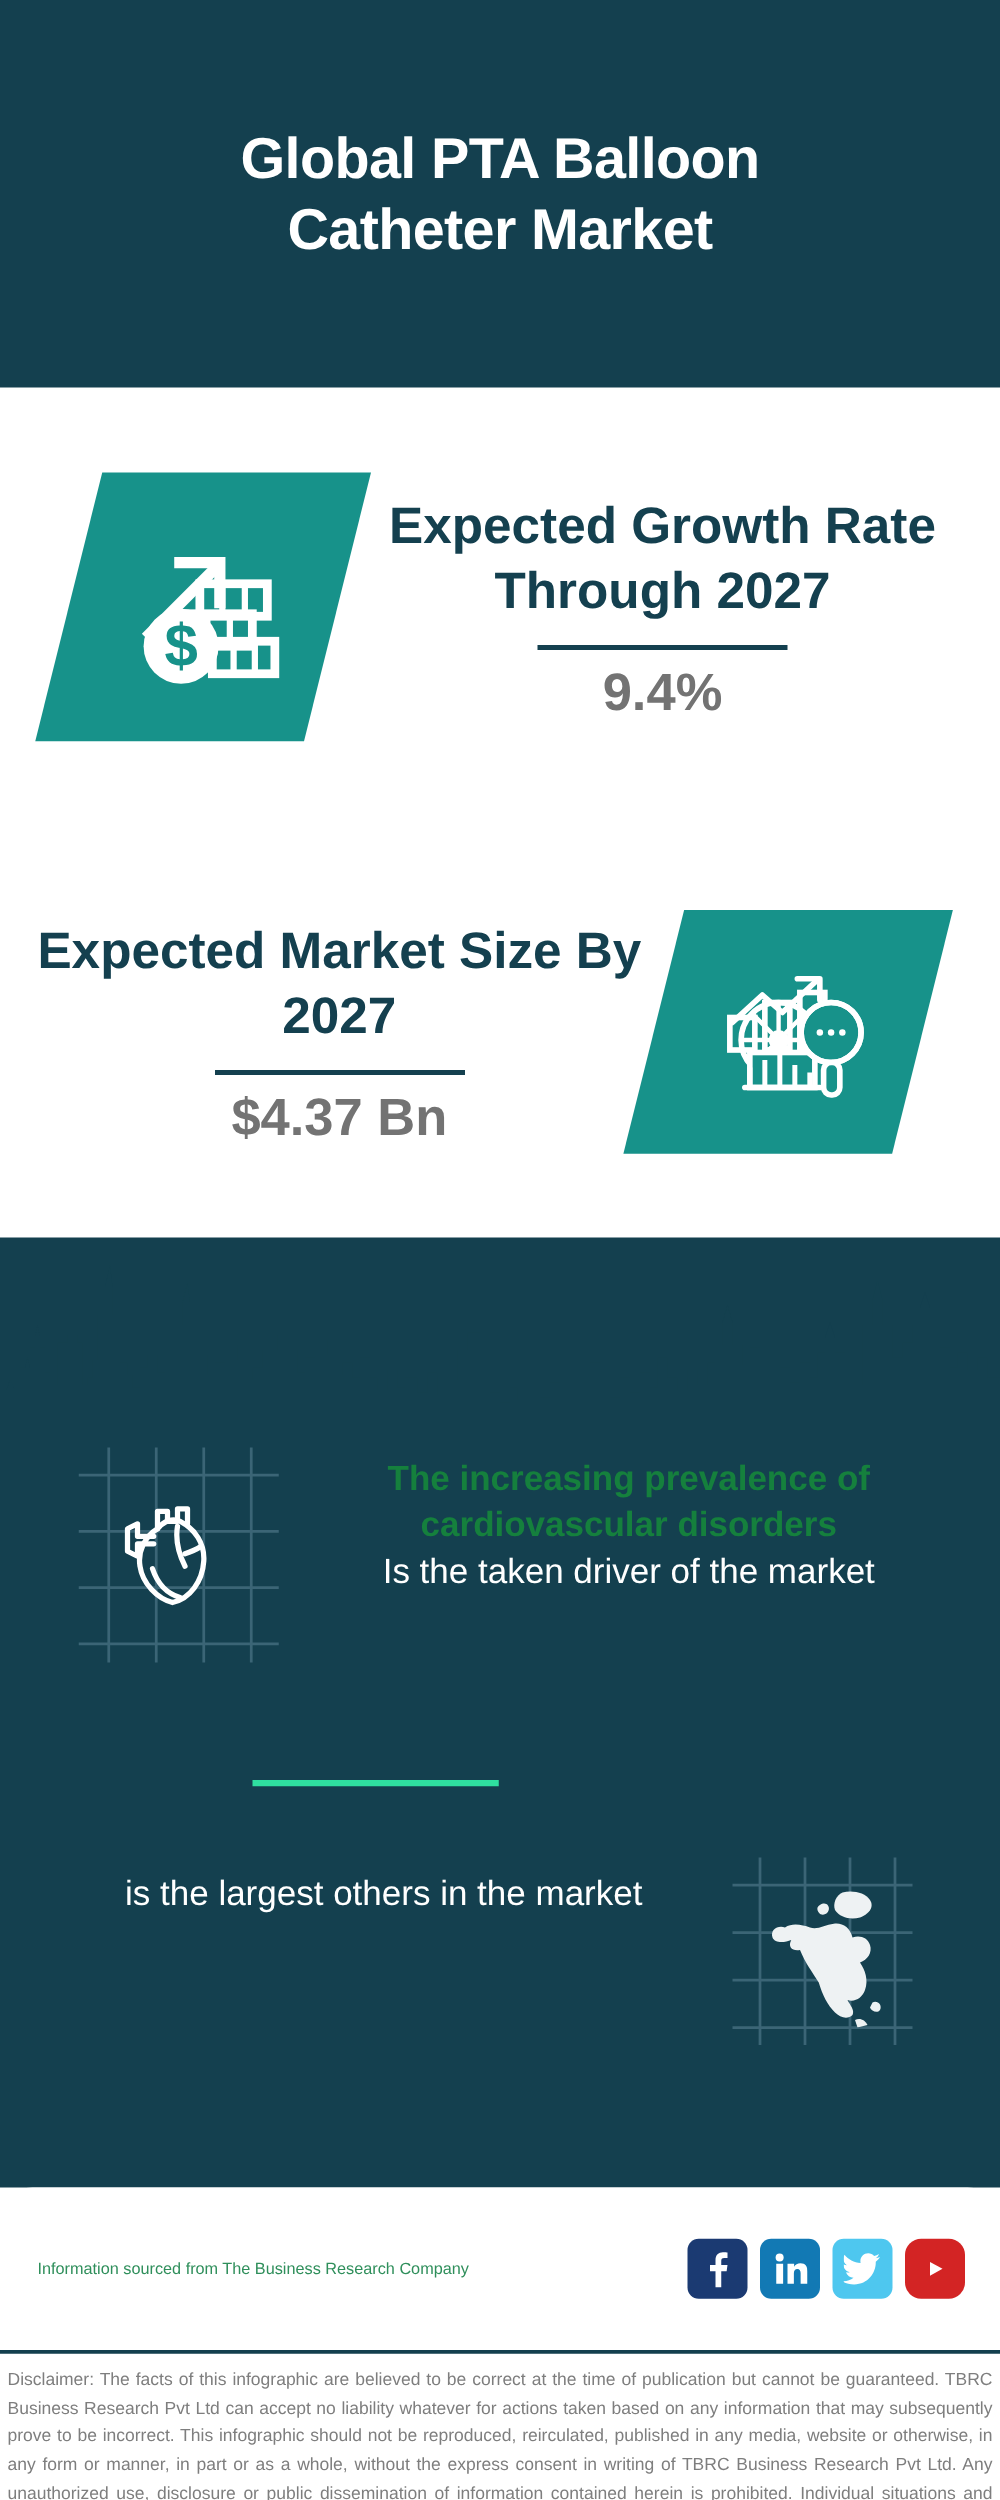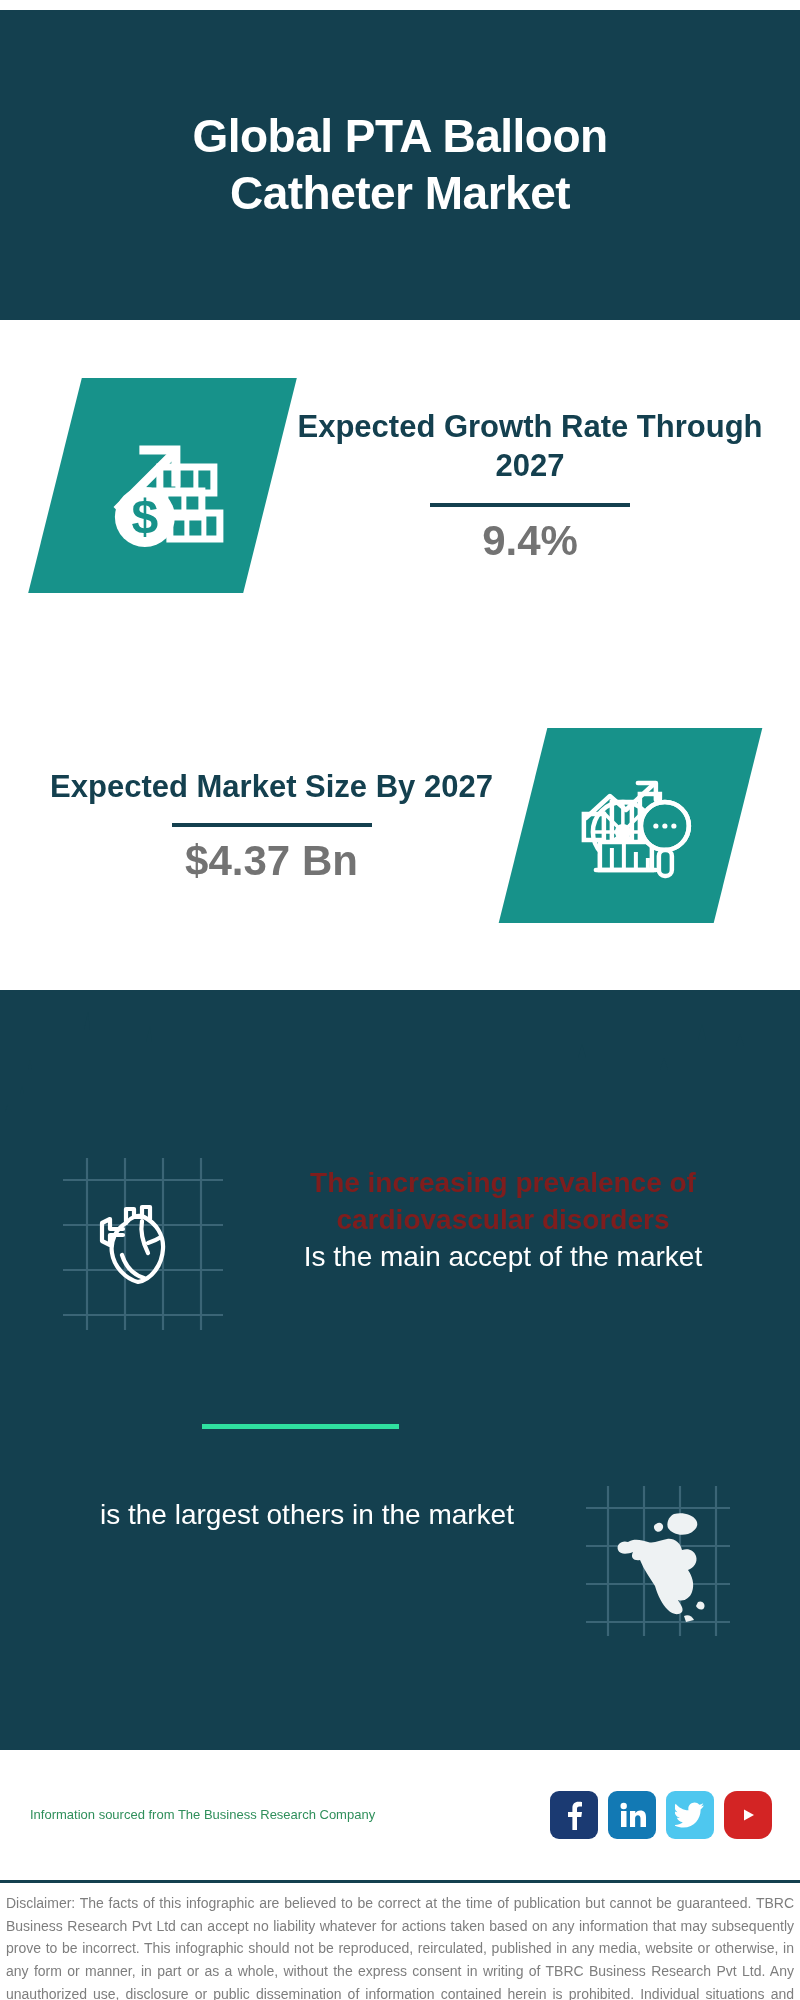--- a/index.html
+++ b/index.html
@@ -8,21 +8,21 @@
     background:#ffffff;
     font-family:"Liberation Sans", sans-serif;
     overflow:hidden;
   }
   .page { position:relative; width:800px; height:2000px; background:#ffffff; }
 
   
   .header {
     position:absolute; left:0; top:0; width:800px; height:310px;
     background:#14404f;
-    display:flex; align-items:center; justify-content:center;margin-top:10px;
+    display:flex; align-items:center; justify-content:center;
   }
   .header-title {
     color:#ffffff; font-size:46px; font-weight:bold; line-height:1.25;
     text-align:center; letter-spacing:-0.5px; padding:0 40px;
     max-width:620px;
   }
 
   
   .stat-row-1 {
     position:absolute; left:0; top:310px; width:800px; height:350px;
@@ -34,21 +34,21 @@
     transform:skewX(-14deg);
     display:flex; align-items:center; justify-content:center;
     flex:0 0 auto;
   }
   .icon-para > svg { transform:skewX(14deg); }
 
   .stat-text-1 {
     flex:1; text-align:center; padding-right:20px; padding-left:10px;
   }
   .stat-label {
-    color:#14404f; font-size:31px; font-weight:bold; line-height:1.28;
+    color:#14404f; font-size:41px; font-weight:bold; line-height:1.28;
   }
   .rule {
     width:200px; height:4px; background:#14404f; margin:17px auto 12px auto;
   }
   .stat-value {
     color:#737373; font-size:42px; font-weight:bold; line-height:1.05;
   }
 
   
   .stat-row-2 {
@@ -86,21 +86,21 @@
     display:flex; align-items:flex-start;
   }
   .grid-icon-box {
     width:185px; height:185px; margin-left:45px; flex:0 0 auto;
     position:relative;
   }
   .grid-lines { position:absolute; inset:0; }
   .glyph { position:absolute; inset:0; display:flex; align-items:center; justify-content:center; }
   .driver-text { flex:1; text-align:center; padding:14px 34px 0 10px; }
   .accent-line {
-    color:#7f1d1d; font-size:28px; font-weight:bold; line-height:1.33;
+    color:#15803d; font-size:28px; font-weight:bold; line-height:1.33;
   }
   .plain-line {
     color:#ffffff; font-size:28px; font-weight:normal; line-height:1.33;
   }
 
   .divider-green {
     position:absolute; left:202px; top:284px;
     width:197px; height:5px; background:#2fe0a0;
   }
 
@@ -262,21 +262,21 @@
             <path d="M30 26 L30 12 L38 12 L38 20 L46 20 L46 10 L54 10 L54 22"></path>
             <path d="M27 32 L14 32 L14 22 L6 26 L6 44 L14 48 L14 38 L27 38"></path>
             <path d="M46 24 C44 36 48 48 52 56"></path>
             <path d="M52 46 C58 44 62 42 65 40"></path>
             <path d="M26 58 C30 70 38 78 48 81"></path>
           </svg>
         </div>
       </div>
       <div class="driver-text">
         <div class="accent-line">The increasing prevalence of cardiovascular disorders</div>
-        <div class="plain-line">Is the main accept of the market</div>
+        <div class="plain-line">Is the taken driver of the market</div>
       </div>
     </div>
 
     <div class="divider-green"></div>
 
     <div class="region-row">
       <div class="region-text">
         <div class="plain-line">is the largest others in the market</div>
       </div>
       <div class="map-icon-box">

